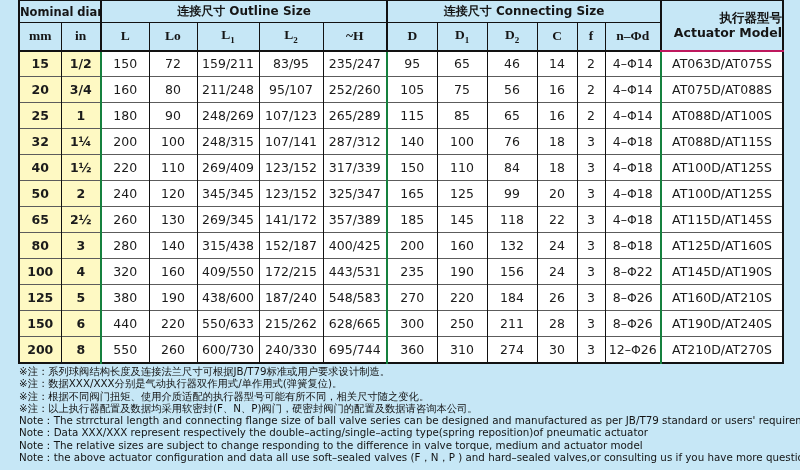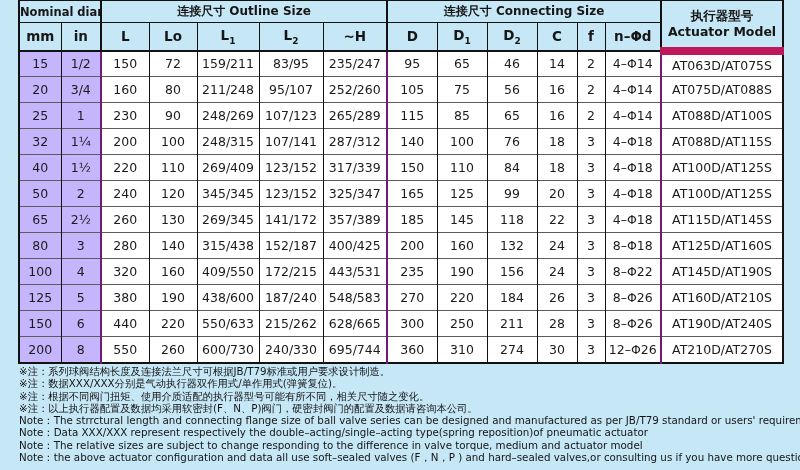--- a/index.html
+++ b/index.html
@@ -24,38 +24,38 @@
 
   thead th {
     background:#c6e7f6;
     font-weight:bold;
     border-left:1px solid #121212;
     border-bottom:2px solid #121212;
   }
   tr.grp-row th { height:22px; font-size:12px; border-bottom:1px solid #121212; }
   tr.grp-row th.grp { border-right:2px solid #121212; }
   tr.grp-row th.actuator {
-    border-bottom:8px solid #be185d;
-    font-size:12.5px; line-height:1.25;
-  }
-  tr.col-row th { height:28px; font-size:13.5px; }
+    border-bottom:2px solid #be185d;
+    font-size:12.5px; line-height:1.25;text-align:right;
+  }
+  tr.col-row th { height:28px; font-size:13.5px;font-family:Liberation Serif, serif; }
   tr.col-row th.grp-end { border-right:2px solid #121212;margin-top:38px; }
   th sub { font-size:9px; }
   th .nominal { font-size:11.5px; font-weight:bold; }
 
   tbody td {
     background:#ffffff;
     height:26px;
     font-size:12.5px;
     border-left:1px solid #121212;
     border-top:1px solid #5c5c5c;
     color:#1b1b1b;
   }
-  tbody td.blue { background:#c4b5fd; }
-  tbody td.grp-end { border-right:2px solid #701a75;margin-top:23px; }
+  tbody td.blue { background:#fef9c3;font-weight:bold; }
+  tbody td.grp-end { border-right:2px solid #15803d;margin-top:23px; }
 
   .notes {
     position:absolute; left:19px; top:365px; width:792px;
     font-size:10.3px; line-height:12.3px;
     color:#141414;
   }
   .notes .line { white-space:nowrap; }
 </style>
 </head>
 <body>
@@ -134,21 +134,21 @@
           <td>75</td>
           <td>56</td>
           <td>16</td>
           <td>2</td>
           <td class="grp-end">4–Φ14</td>
           <td>AT075D/AT088S</td>
         </tr>
         <tr>
           <td class="blue">25</td>
           <td class="blue grp-end">1</td>
-          <td>230</td>
+          <td>180</td>
           <td>90</td>
           <td>248/269</td>
           <td>107/123</td>
           <td class="grp-end">265/289</td>
           <td>115</td>
           <td>85</td>
           <td>65</td>
           <td>16</td>
           <td>2</td>
           <td class="grp-end">4–Φ14</td>

